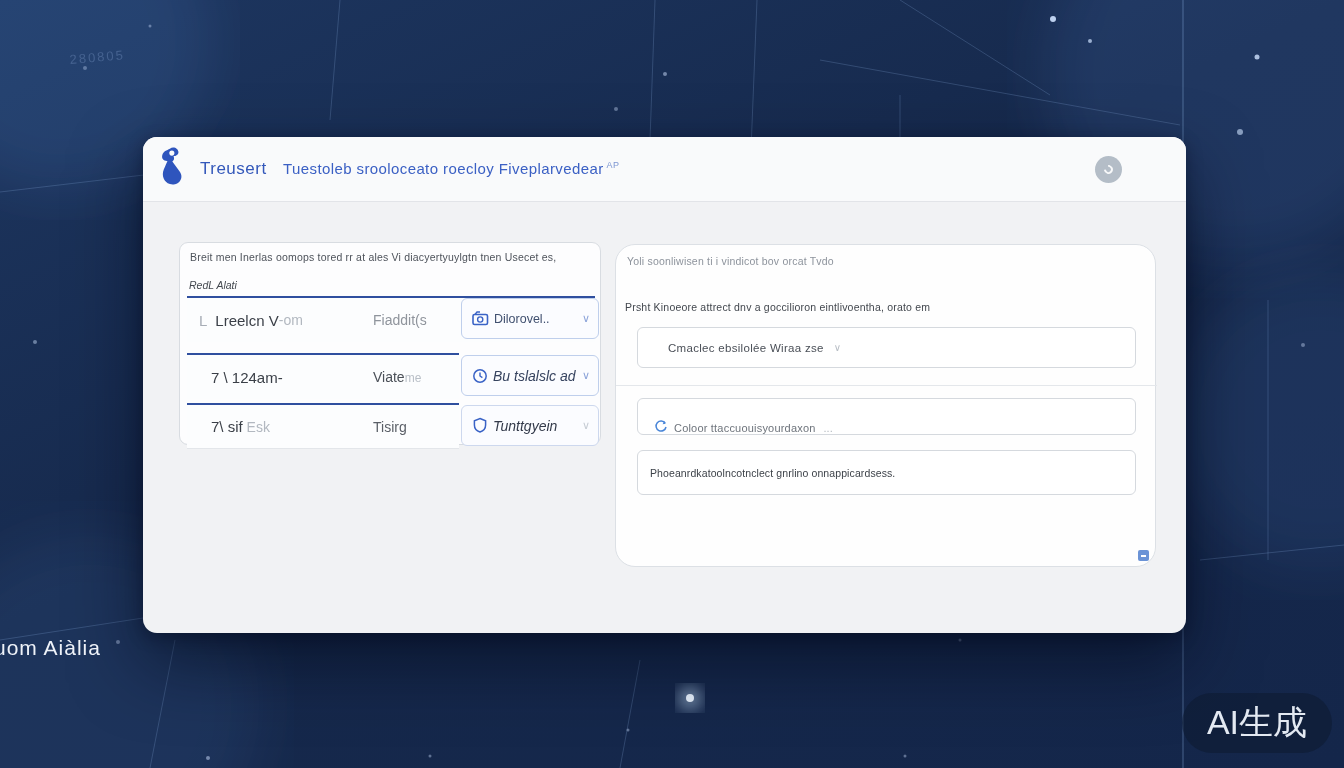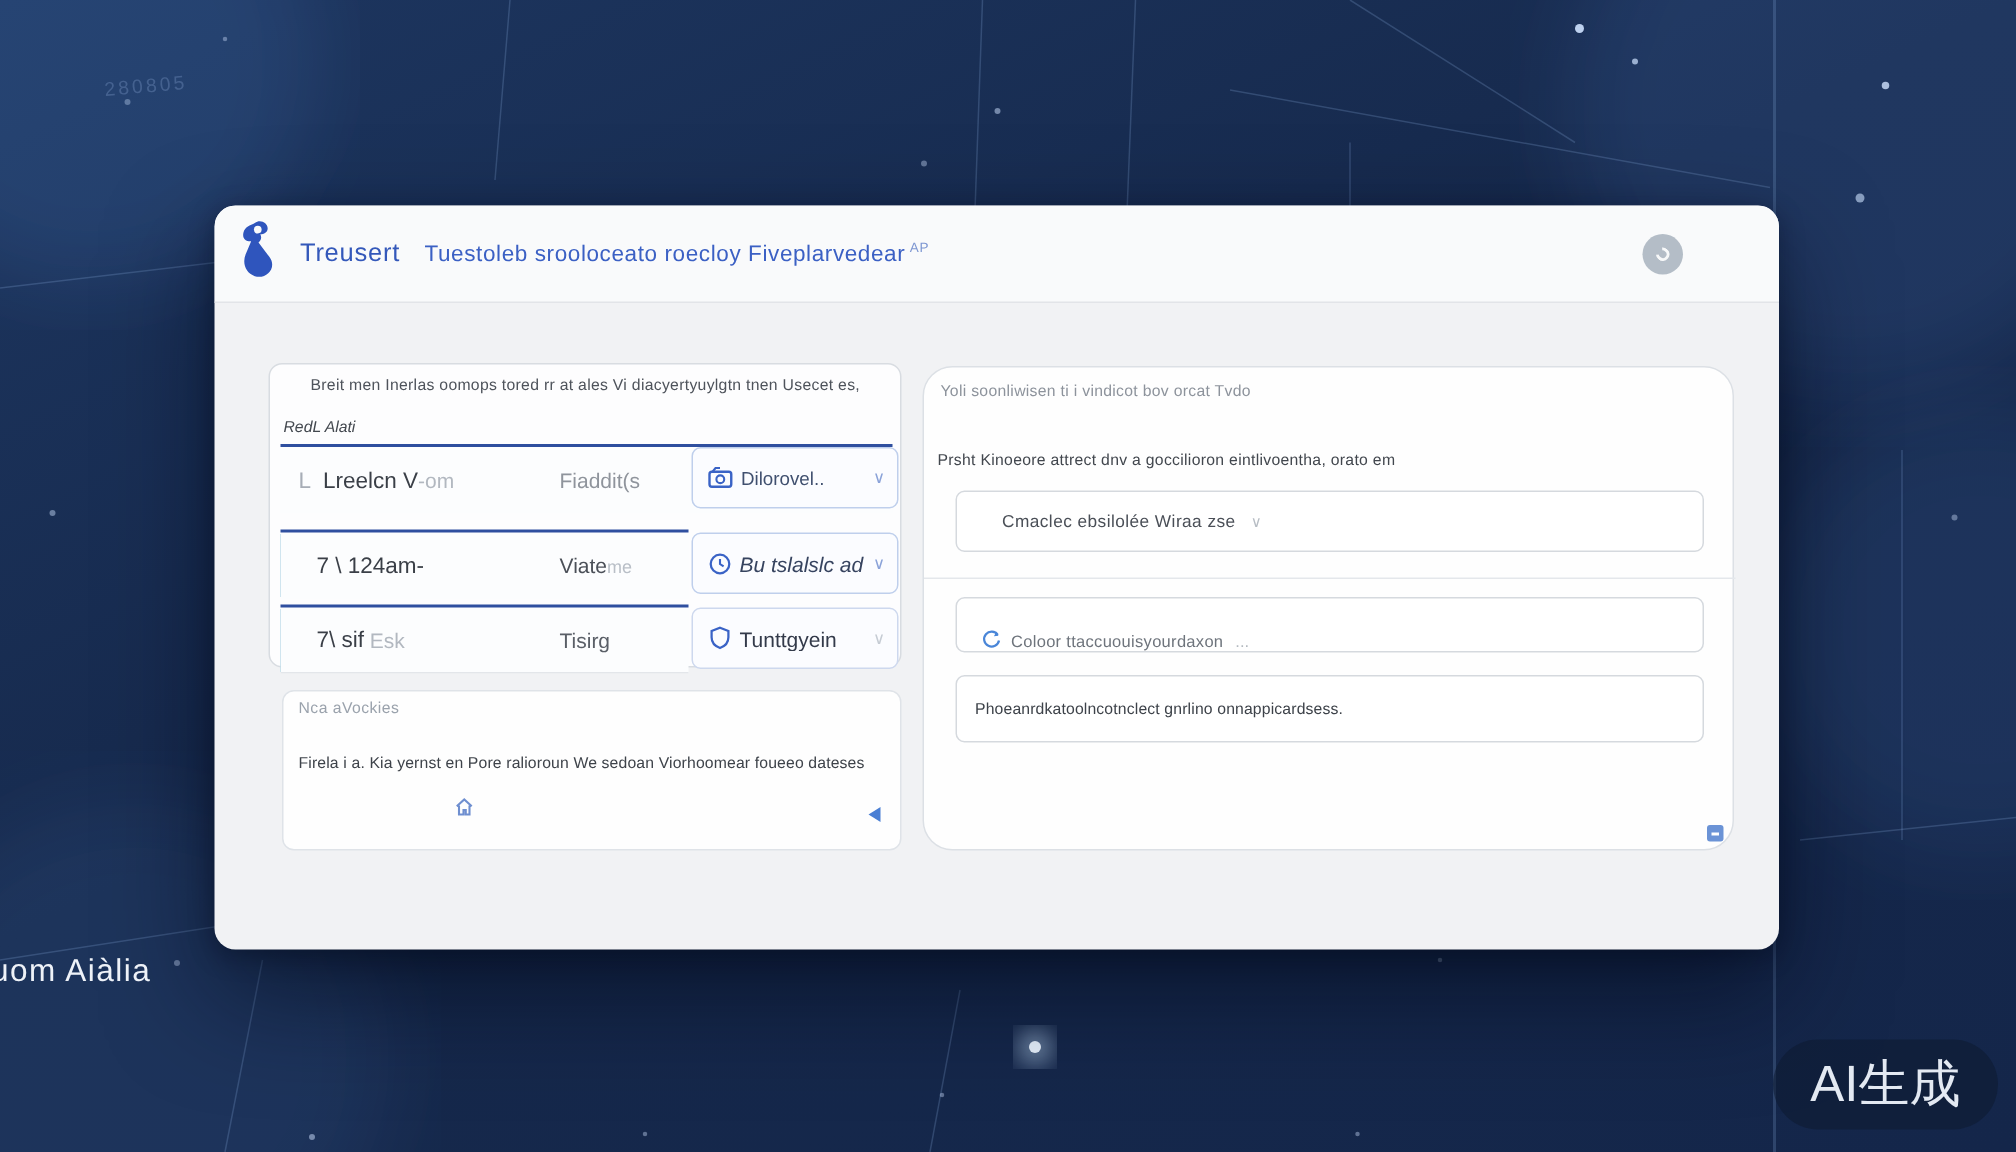--- a/index.html
+++ b/index.html
@@ -19,21 +19,21 @@
   .nav-links { position:absolute; left:140px; top:23px; font-size:15px; color:#3b60c4; letter-spacing:.4px; cursor:pointer; }
   .nav-sup { font-size:9px; color:#7e97d2; vertical-align:super; margin-left:3px; }
   .header-circle { position:absolute; left:952px; top:19px; width:27px; height:27px; border-radius:50%;
                    background:#b4bdc7; display:flex; align-items:center; justify-content:center; cursor:pointer; }
   .header-circle .crescent { width:9px; height:9px; border:2px solid #fff; border-radius:50%;
                    border-left-color:transparent; transform:rotate(40deg); opacity:.9; }
 
   
   .left-panel { position:absolute; left:36px; top:105px; width:422px; height:203px;
                 background:#fdfdfe; border:1px solid #d8dce1; border-radius:9px; }
-  .lp-intro { position:absolute; left:10px; top:8px; width:402px; font-size:10.5px; color:#4e535b; letter-spacing:.2px;margin-left:17px; }
+  .lp-intro { position:absolute; left:10px; top:8px; width:402px; font-size:10.5px; color:#4e535b; letter-spacing:.2px; }
   .lp-label { position:absolute; left:9px; top:36px; font-size:10.5px; color:#43484f; font-style:italic; }
 
   .form-row { position:absolute; left:0; width:100%; height:48px; }
   .row-left { position:absolute; left:7px; top:0; width:272px; height:46px;
               border-top:2px solid #2f4f9f; background:#fcfdfe; display:flex; align-items:center; cursor:text; }
   .row-left.full { width:408px; }
   .row-accent { position:absolute; left:7px; top:3px; width:4px; height:42px; background:#4f9ec2; }
   .row-bracket { font-size:15px; color:#a7adb6; margin:0 8px 0 12px; }
   .row-value { font-size:15px; color:#3a3f47; white-space:pre; }
   .row-suffix { font-size:14px; color:#b2b8c0; white-space:pre; }
@@ -200,34 +200,26 @@
       <span class="row-accent"></span>
       <div class="row-left" style="padding-left:24px;border-bottom:1px solid #e3e6ea;">
         <span class="row-value">7\ sif</span>
         <span class="row-suffix"> Esk</span>
         <span class="row-label" style="color:#5a5f67;"><span>Tisirg</span></span>
       </div>
       <div class="row-dd" style="border-color:#cdd8ee;">
         <svg width="16" height="17" viewBox="0 0 16 17">
           <path d="M8 1.5l5.6 2.2v4.2c0 3.4-2.3 6-5.6 7.1-3.3-1.1-5.6-3.7-5.6-7.1V3.7z" fill="none" stroke="#3a63c6" stroke-width="1.5"></path>
         </svg>
-        <span class="dd-text" style="font-size:14px;color:#333a4a;">Tunttgyein</span>
+        <span class="dd-text" style="font-size:14px;color:#333a4a;font-style:italic;">Tunttgyein</span>
         <span class="dd-chev gray">∨</span>
       </div>
     </div>
   </div>
 
-  <div class="note-box">
-    <div class="note-ph">Nca aVockies</div>
-    <div class="note-text">Firela i a. Kia yernst en Pore ralioroun We sedoan Viorhoomear foueeo dateses</div>
-    <svg class="note-home" width="15" height="14" viewBox="0 0 15 14">
-      <path d="M2.5 6.5 7.5 2l5 4.5M4 6v6h3V9h1.5v3H11V6" fill="none" stroke="#6f8fd0" stroke-width="1.4"></path>
-    </svg>
-    <span class="note-send"></span>
-  </div>
 
   <div class="right-panel">
     <div class="rp-title">Yoli soonliwisen ti i vindicot bov orcat Tvdo</div>
     <div class="rp-subtitle">Prsht Kinoeore attrect dnv a goccilioron eintlivoentha, orato em</div>
 
     <div class="rp-select">
       <span class="rp-select-text">Cmaclec ebsilolée Wiraa zse</span>
       <span class="rp-select-chev">∨</span>
     </div>
 

